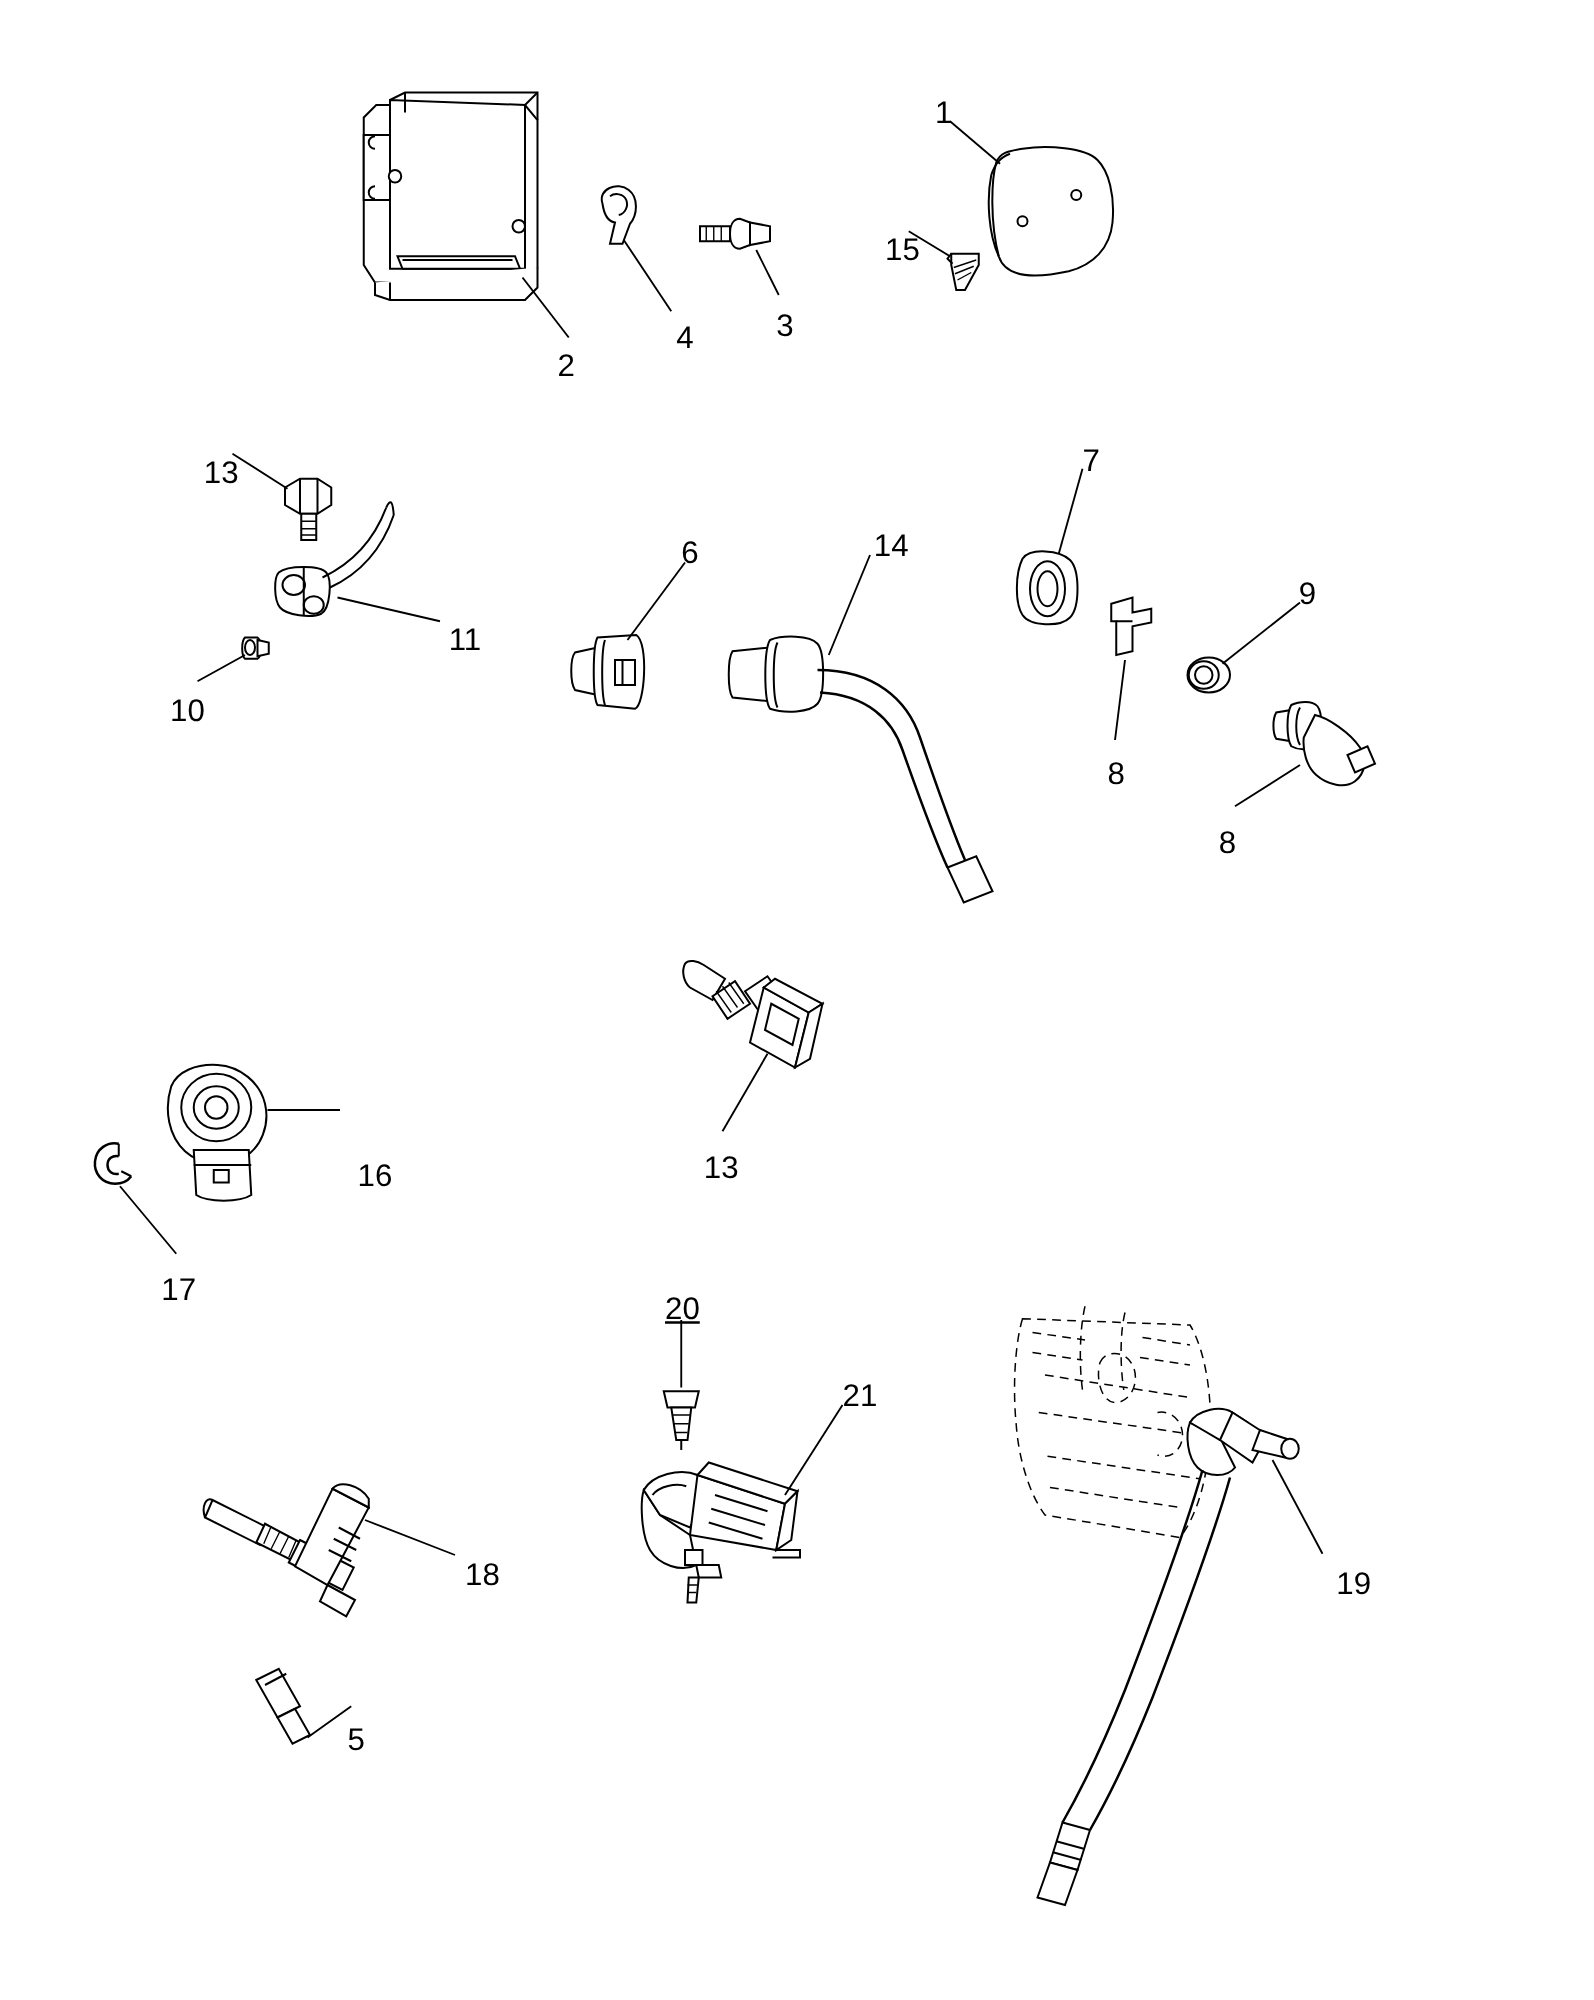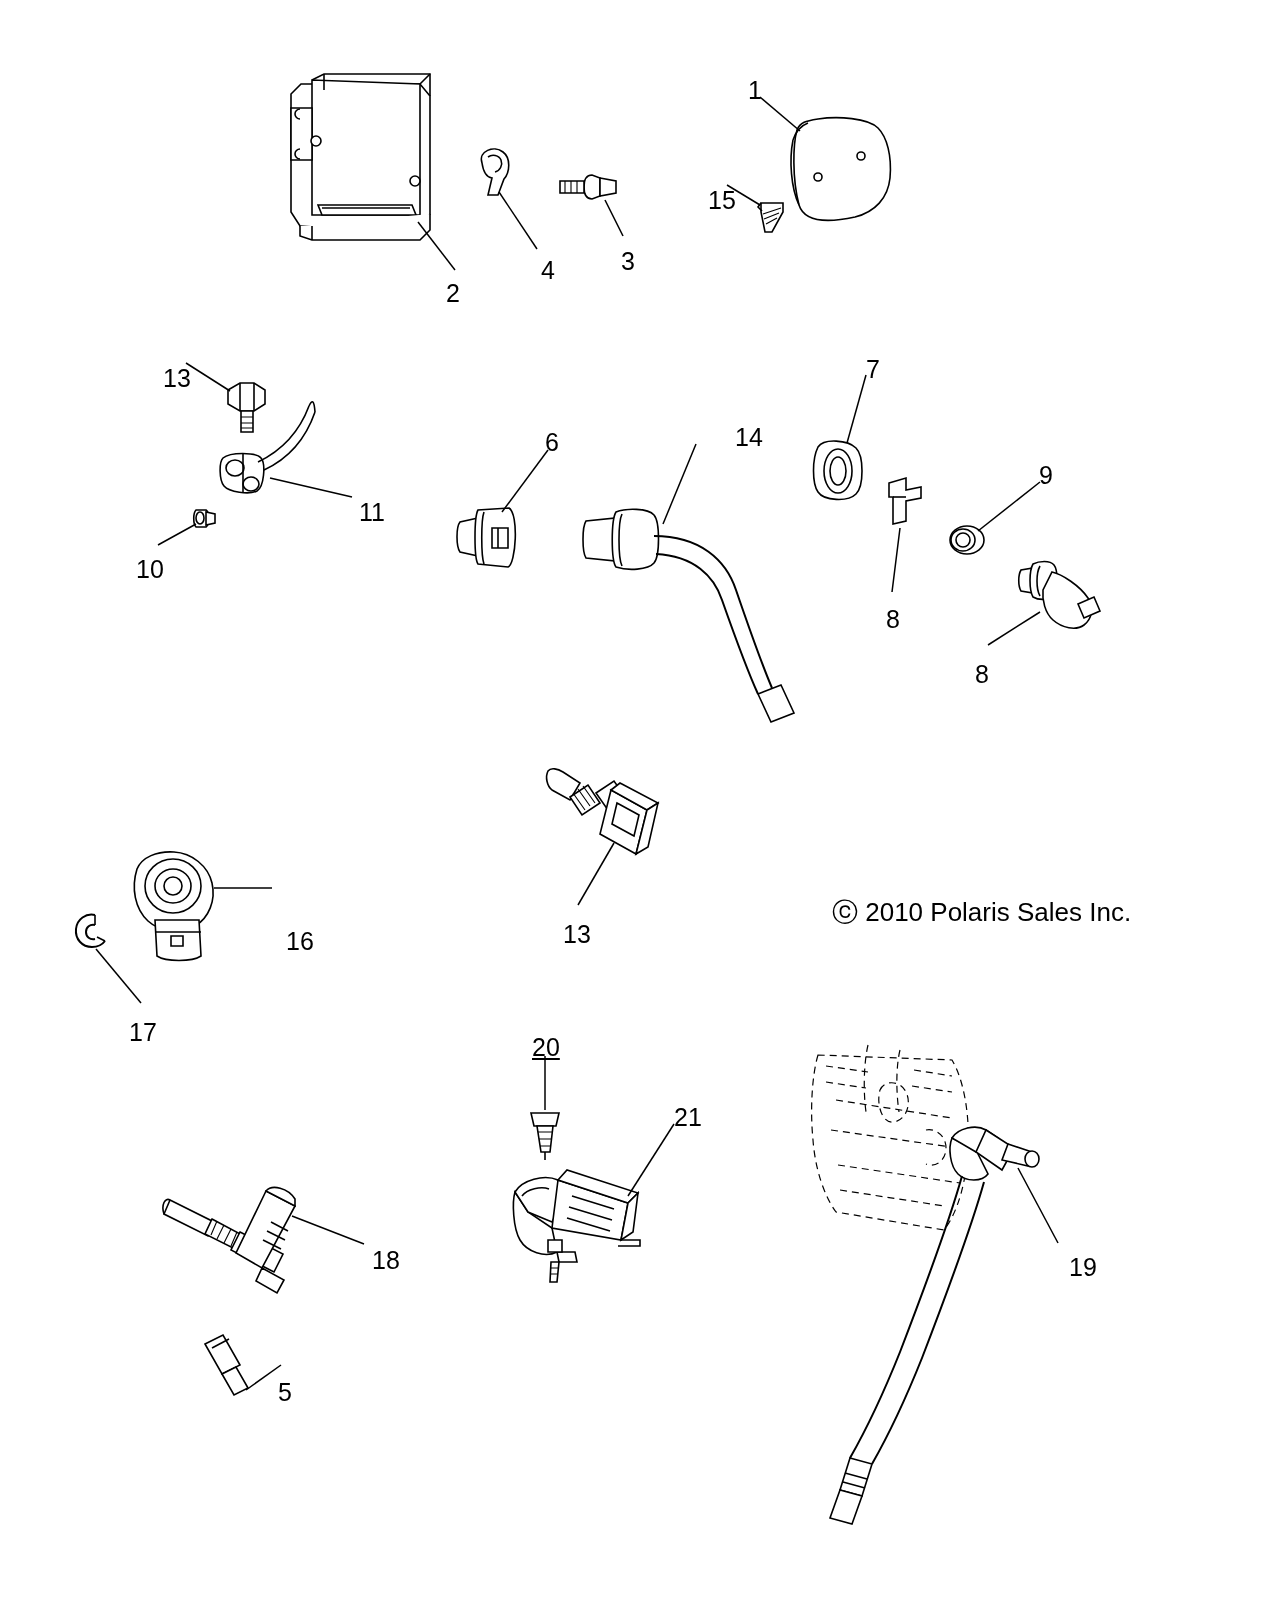--- a/index.html
+++ b/index.html
@@ -282,24 +282,23 @@
   <div class="callout" style="left:278px; top:1380px;">5</div>
   <div class="callout" style="left:545px; top:430px;">6</div>
   <div class="callout" style="left:866px; top:357px;">7</div>
   <div class="callout" style="left:886px; top:607px;">8</div>
   <div class="callout" style="left:975px; top:662px;">8</div>
   <div class="callout" style="left:1039px; top:463px;">9</div>
   <div class="callout" style="left:136px; top:557px;">10</div>
   <div class="callout" style="left:359px; top:500px;">11</div>
   <div class="callout" style="left:563px; top:922px;">13</div>
   <div class="callout" style="left:163px; top:345px;margin-top:21px;">13</div>
-  <div class="callout" style="left:735px; top:425px;">14</div>
+  <div class="callout" style="left:699px; top:425px;">14</div>
   <div class="callout" style="left:708px; top:188px;">15</div>
   <div class="callout" style="left:286px; top:885px;margin-top:44px;">16</div>
   <div class="callout" style="left:129px; top:1020px;">17</div>
   <div class="callout" style="left:372px; top:1248px;">18</div>
   <div class="callout" style="left:1069px; top:1255px;">19</div>
   <div class="callout" style="left:532px; top:1035px;text-decoration:underline;">20</div>
   <div class="callout" style="left:674px; top:1105px;">21</div>
 
-  <div class="copyright" style="left:832px; top:895px;">ⓒ 2010 Polaris Sales Inc.</div>
 
 </div>
 
 </body></html>

